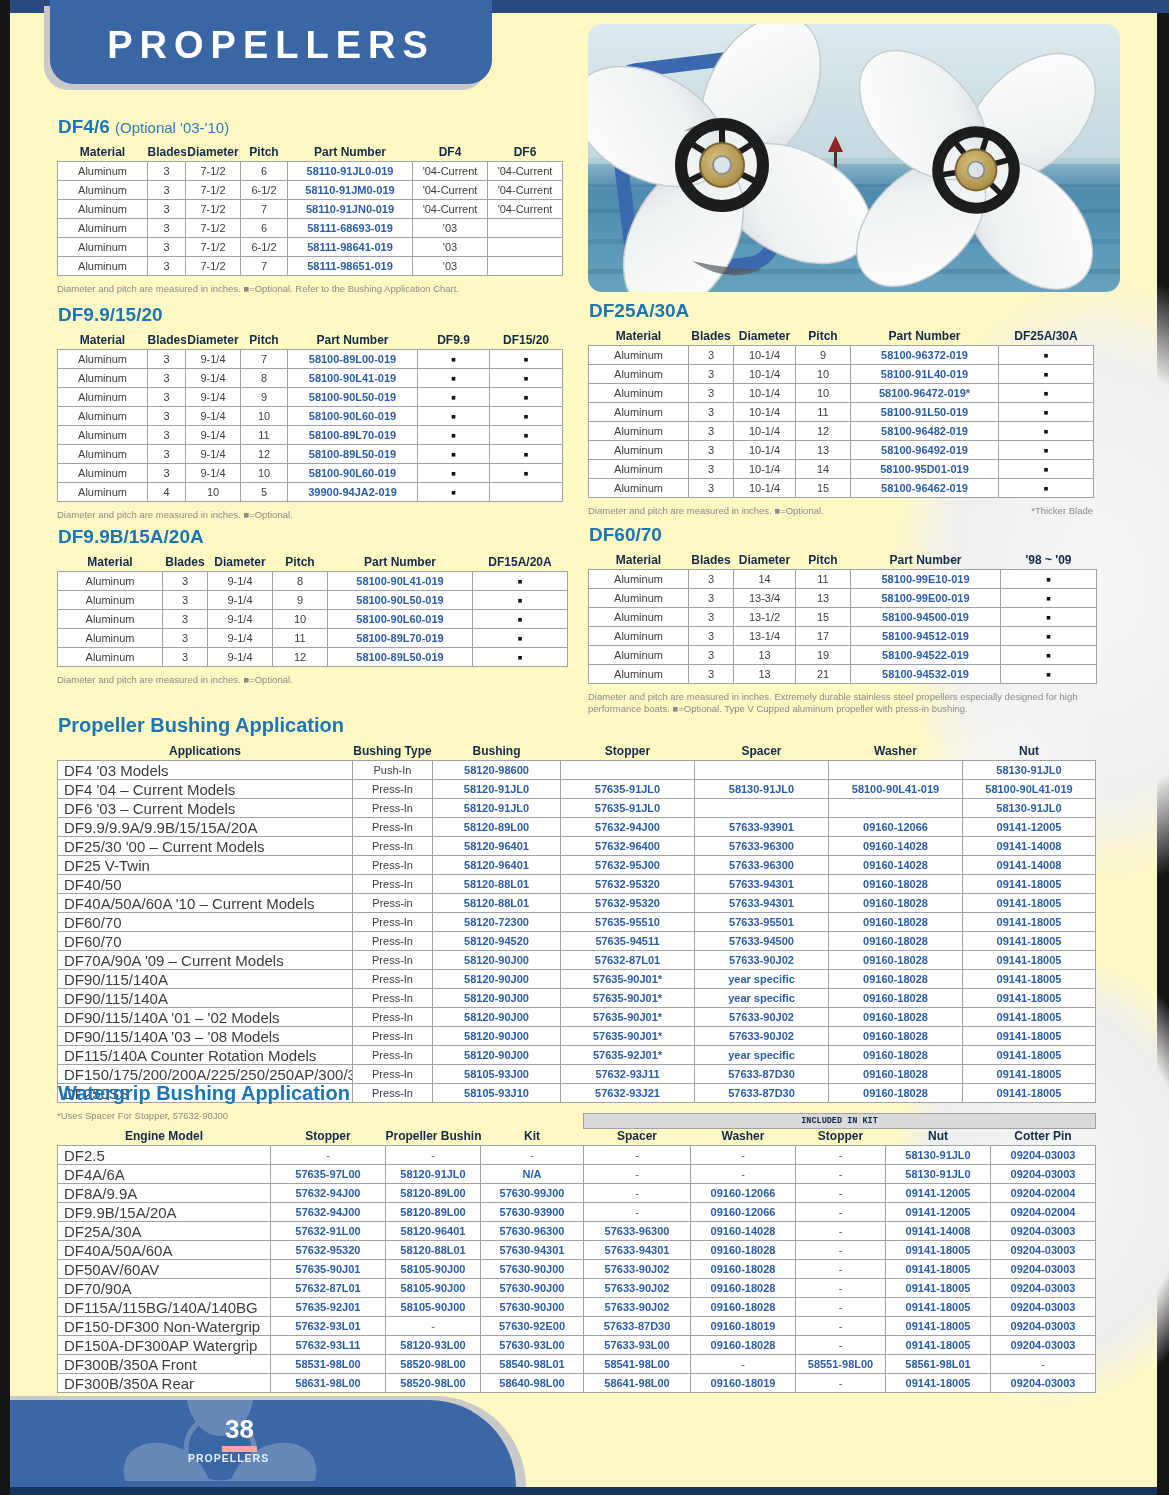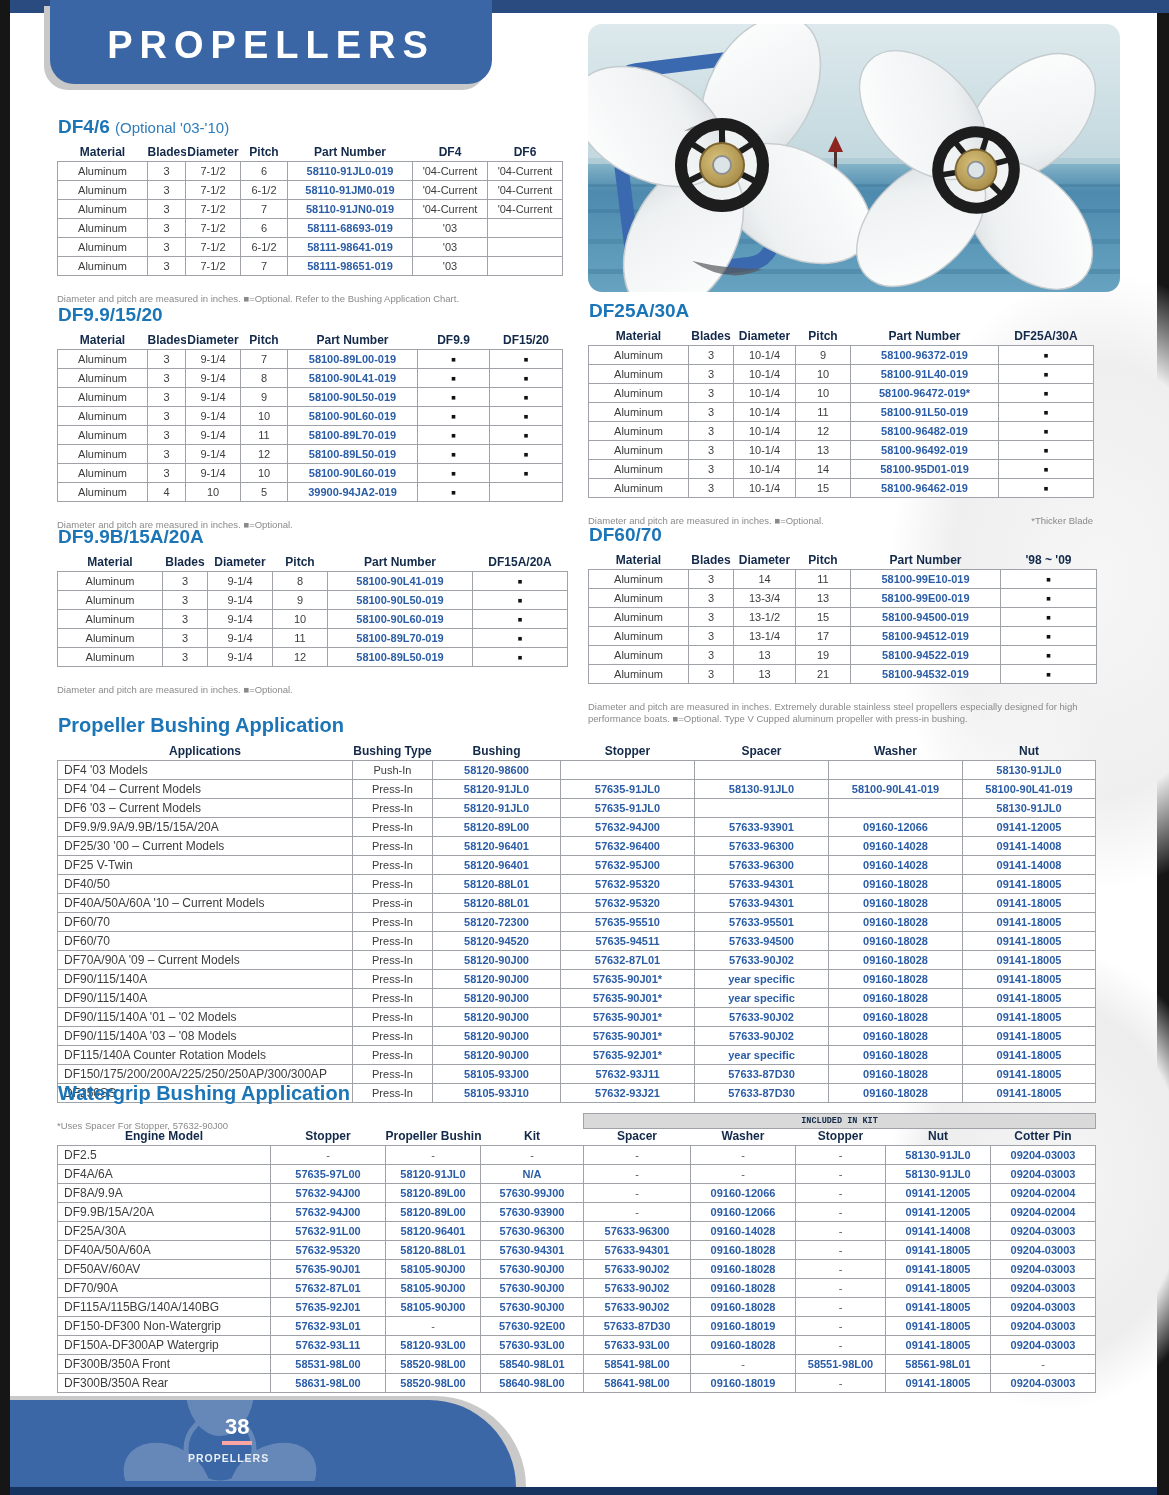--- a/index.html
+++ b/index.html
@@ -1,16 +1,16 @@
 <!DOCTYPE html>
 <html><head>
 <meta charset="utf-8">
 <style>
   html,body{margin:0;padding:0;background:#e8e8e8;}
-  #page{position:relative;width:1169px;height:1495px;background:#ffffff;overflow:hidden;
+  #page{position:relative;width:1169px;height:1495px;background:#fef9c3;overflow:hidden;
         font-family:"Liberation Sans",sans-serif;}
   
   .strip-left{position:absolute;left:0;top:0;width:10px;height:1495px;background:#161616;}
   .strip-right{position:absolute;right:0;top:13px;width:12px;height:1482px;background:#161616;}
   .strip-top{position:absolute;left:10px;top:0;right:0;height:13px;background:#2a4b7f;}
   .strip-bottom{position:absolute;left:10px;bottom:0;right:12px;height:8px;background:#16335f;}
   
   .wm{position:absolute;border-radius:50%;background:#f4f4f4;z-index:0;}
   .wm.b1{right:-140px;top:270px;width:420px;height:620px;background:radial-gradient(closest-side,#f6f6f6,#efefef 70%,rgba(255,255,255,0));}
   .wm.b2{right:-60px;top:950px;width:340px;height:460px;background:radial-gradient(closest-side,#f5f5f5,#ededed 75%,rgba(255,255,255,0));}
@@ -28,31 +28,31 @@
   .sec h2{margin:0 0 7px 1px;color:#1c75b6;font-size:19px;font-weight:bold;}
   .sec h2 .sub{font-size:15px;font-weight:normal;color:#2f7cb8;}
   .sec h2.big{font-size:20px;}
   table{border-collapse:collapse;table-layout:fixed;width:100%;}
   thead th{font-size:12px;font-weight:bold;color:#13294a;padding:0 0 2px;border:none;text-align:center;white-space:nowrap;overflow:hidden;}
   thead th.group{font-size:8.5px;background:#d9d9d9;border:1px solid #9fa3a7;padding:2px 0;font-family:Liberation Mono, monospace;}
   thead th.blank{background:transparent;}
   tbody td{border:1px solid #9fa3a7;background:#fff;text-align:center;font-size:11px;line-height:13px;
            color:#3c3c3c;padding:2.5px 3px;white-space:nowrap;overflow:hidden;}
   td.pn{color:#2b5da6;font-weight:bold;}
-  td.app{text-align:left;padding-left:6px;color:#3c3c3c;font-size:12px;}
+  td.app{text-align:left;padding-left:6px;color:#3c3c3c;font-size:15px;}
   td.sq{font-size:7.5px;color:#111;}
   td.dash{color:#555;font-weight:normal;}
-  .fnote{font-size:9.5px;color:#8a8a8a;margin-top:17px;display:flex;justify-content:space-between;line-height:12px;}
+  .fnote{font-size:9.5px;color:#8a8a8a;margin-top:7px;display:flex;justify-content:space-between;line-height:12px;}
   
   .footer-shadow{position:absolute;left:10px;top:1396px;width:516px;height:91px;background:#c9c9c9;
                  border-top-right-radius:100px;z-index:1;}
   .footer{position:absolute;left:10px;top:1400px;width:506px;height:87px;background:#3c67a6;
           border-top-right-radius:95px;overflow:hidden;z-index:2;}
-  .footer .pagenum{position:absolute;left:212px;top:14px;color:#fff;font-size:22px;font-weight:bold;
-                   border-bottom:4px solid #fca5a5;padding:0 3px 1px;}
+  .footer .pagenum{position:absolute;left:212px;top:14px;color:#fff;font-size:26px;font-weight:bold;
+                   border-bottom:6px solid #fca5a5;padding:0 3px 1px;}
   .footer .pagelabel{position:absolute;left:178px;top:52px;color:#e9eef5;font-size:10.5px;font-weight:bold;letter-spacing:1px;}
 </style>
 </head>
 <body>
 
 <div id="page">
 
   <div class="strip-left"></div>
   <div class="strip-right"></div>
   <div class="strip-top"></div>

